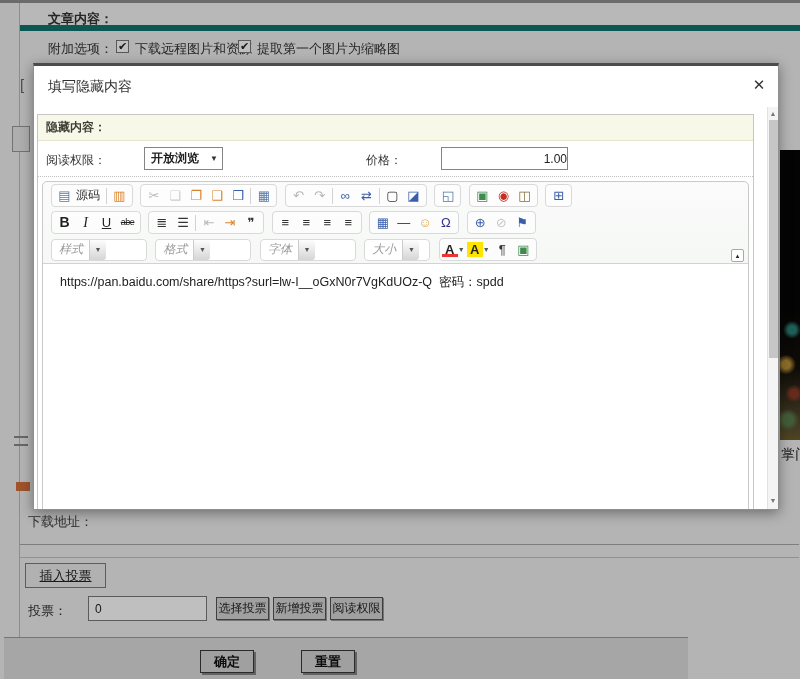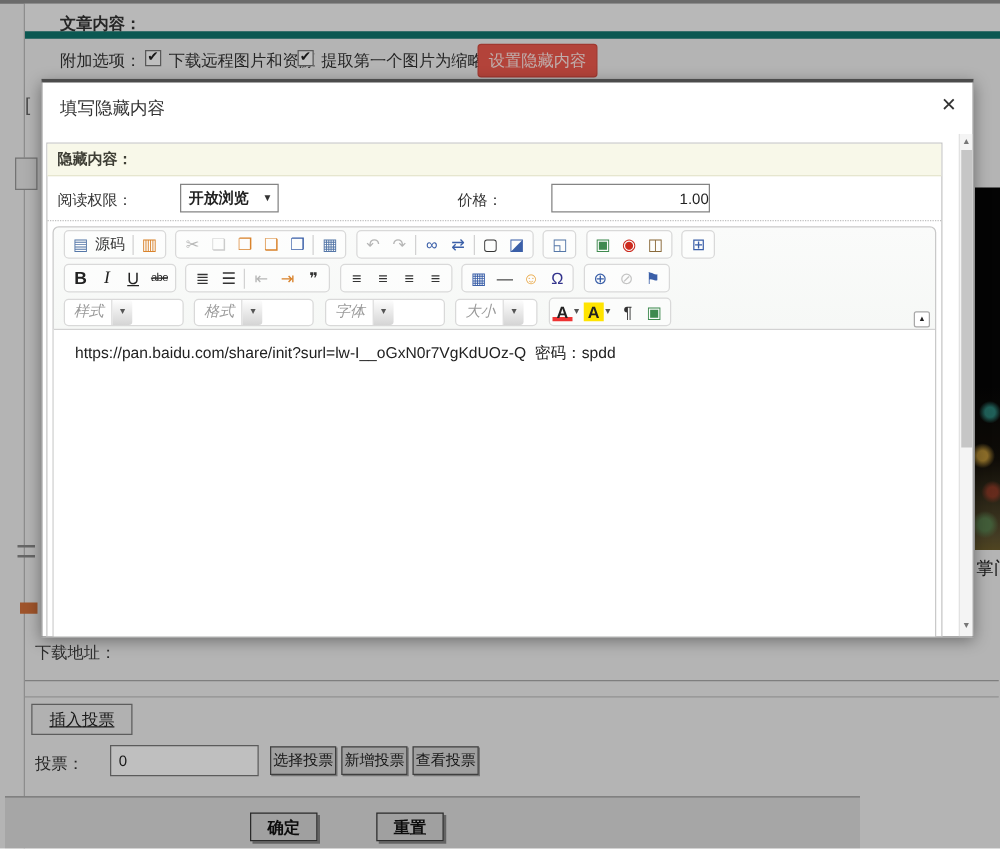--- a/index.html
+++ b/index.html
@@ -110,41 +110,40 @@
     <div class="row-article">
       <span class="lbl">文章内容：</span>
     </div>
 
     <div class="row-options">
       <span class="lbl">附加选项：</span>
       <span class="cbx cbx1">✔</span>
       <span class="cblbl cblbl1">下载远程图片和资源</span>
       <span class="cbx cbx2">✔</span>
       <span class="cblbl cblbl2">提取第一个图片为缩略图</span>
-      <span class="btn-red">设置隐藏内容</span>
     </div>
 
     <span class="frag-bracket">[</span>
     <div class="frag-box"></div>
     <div class="frag-lines"></div>
     <div class="frag-orange"></div>
 
     <div class="bg-image"></div>
     <div class="bg-right-text">掌门</div>
 
     <div class="row-download">下载地址：</div>
     <div class="hline-1"></div>
 
     <div class="vote-area">
       <div class="vote-tab"><u>插入投票</u></div>
       <span class="vote-lbl">投票：</span>
       <input class="vote-input" value="0" style="">
       <span class="vbtn vbtn1">选择投票</span>
       <span class="vbtn vbtn2">新增投票</span>
-      <span class="vbtn vbtn3">查看投票</span>
+      <span class="vbtn vbtn3">阅读权限</span>
     </div>
 
     <div class="bottom-bar">
       <span class="bbtn bbtn-ok">确定</span>
       <span class="bbtn bbtn-reset">重置</span>
     </div>
   </div>
 
   <div class="overlay"></div>
 
@@ -264,21 +263,21 @@
               <span class="mini-caret">▼</span>
               <span class="color-a2">A</span>
               <span class="mini-caret">▼</span>
               <span class="tbi c-dark">¶</span>
               <span class="tbi c-green">▣</span>
             </span>
           </div>
           <span class="collapse-btn">▴</span>
 
           <div class="ed-content">
-            <div class="ed-text">https://pan.baidu.com/share/init?surl=lw-I__oGxN0r7VgKdUOz-Q  密码：spdd</div>
+            <div class="ed-text">https://pan.baidu.com/share/https?surl=lw-I__oGxN0r7VgKdUOz-Q  密码：spdd</div>
           </div>
         </div>
       </div>
 
       <div class="sb">
         <span class="sb-up">▲</span>
         <span class="sb-thumb"></span>
         <span class="sb-down">▼</span>
       </div>
 

